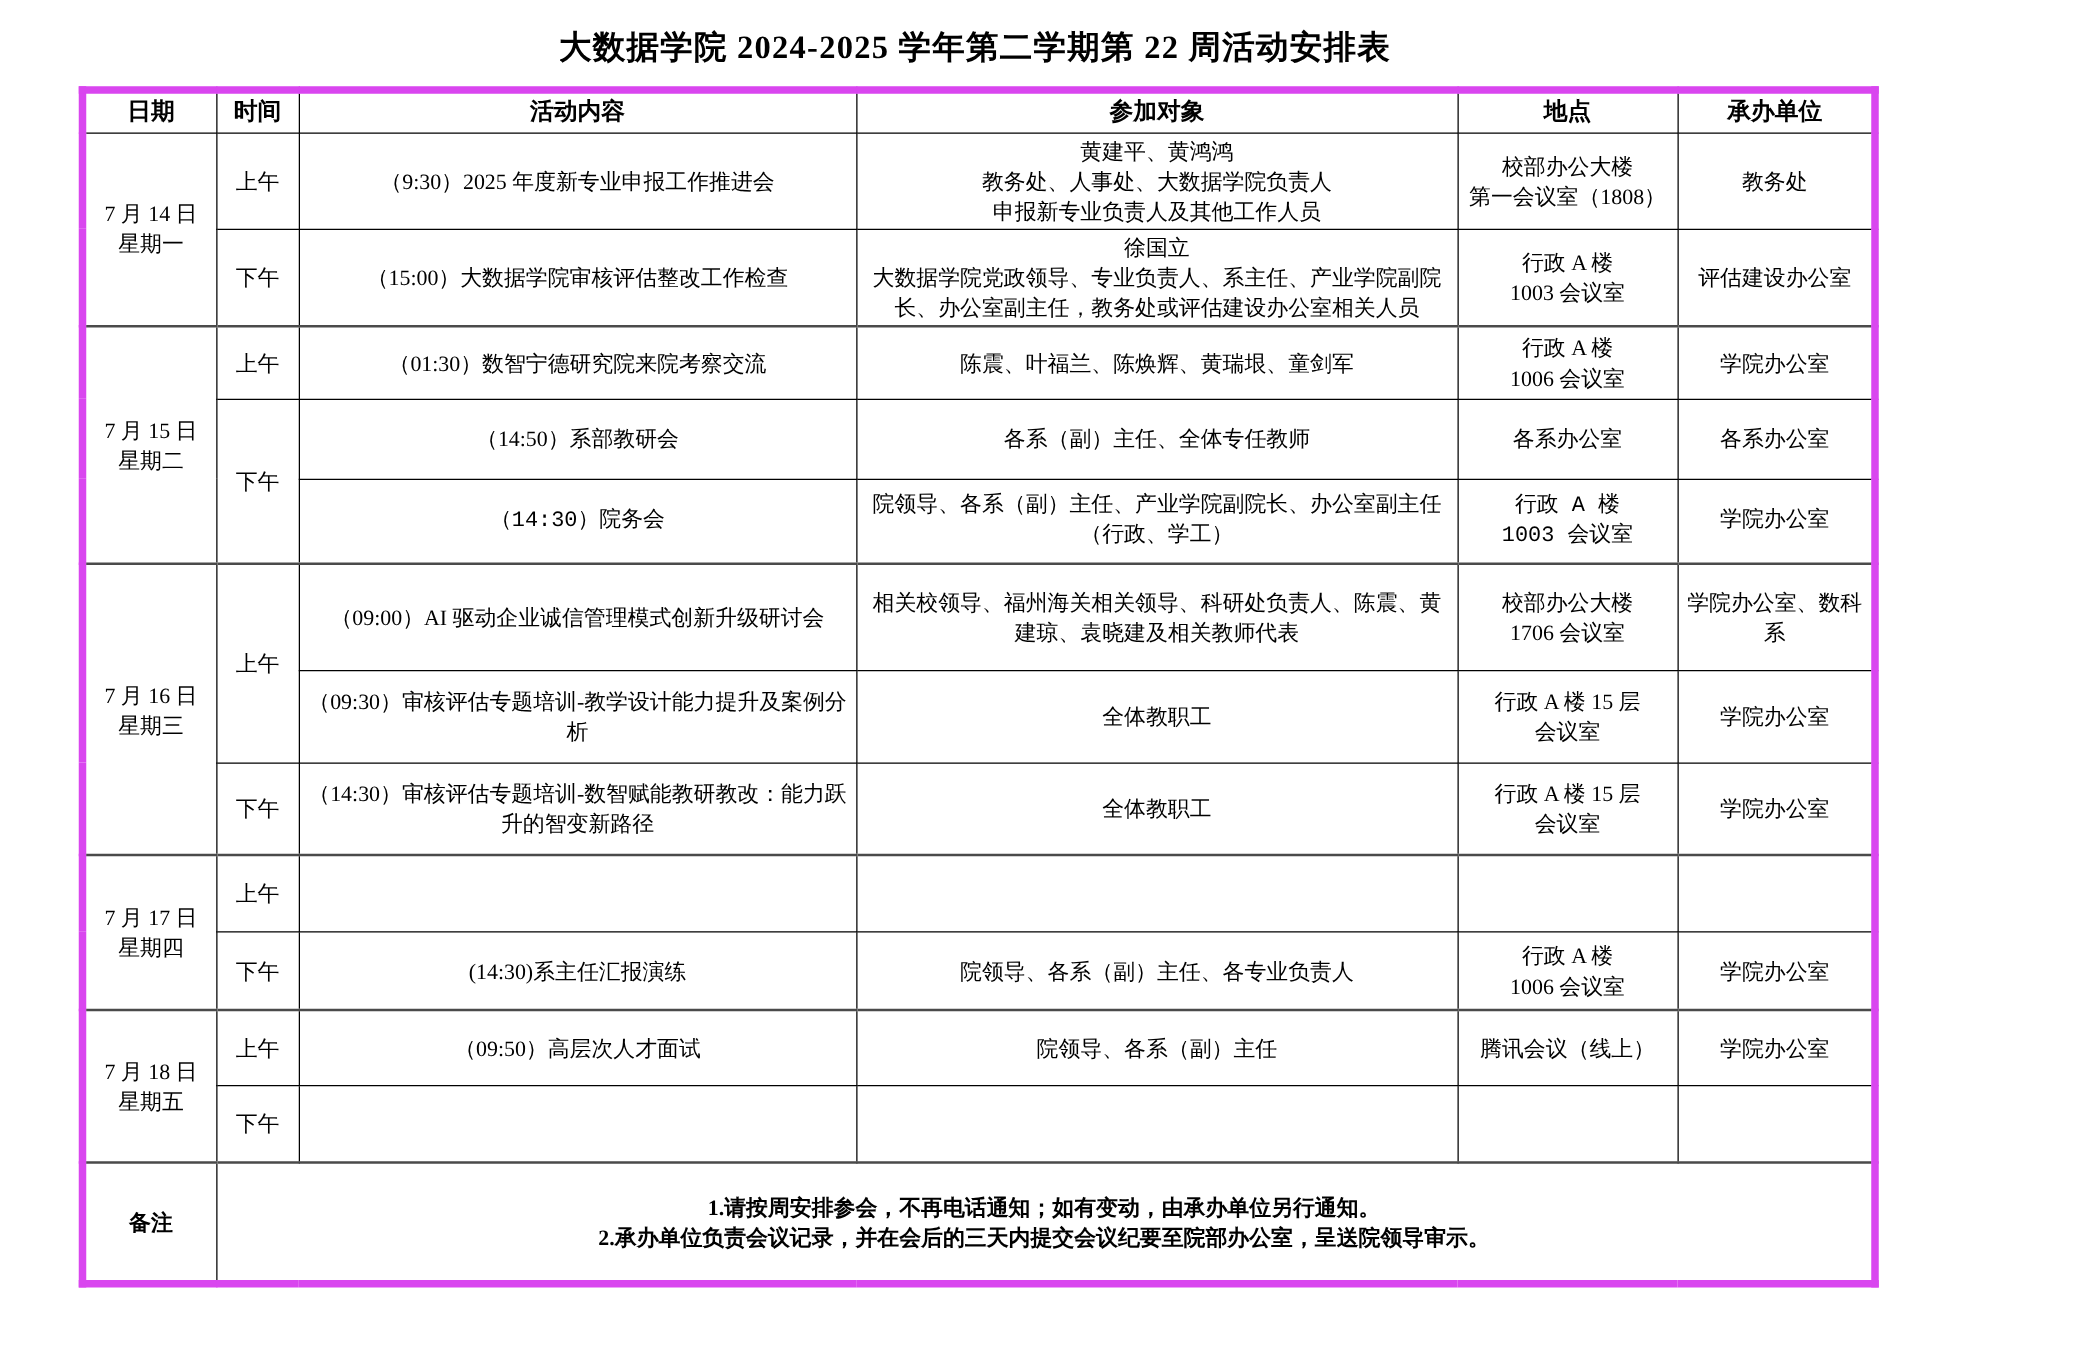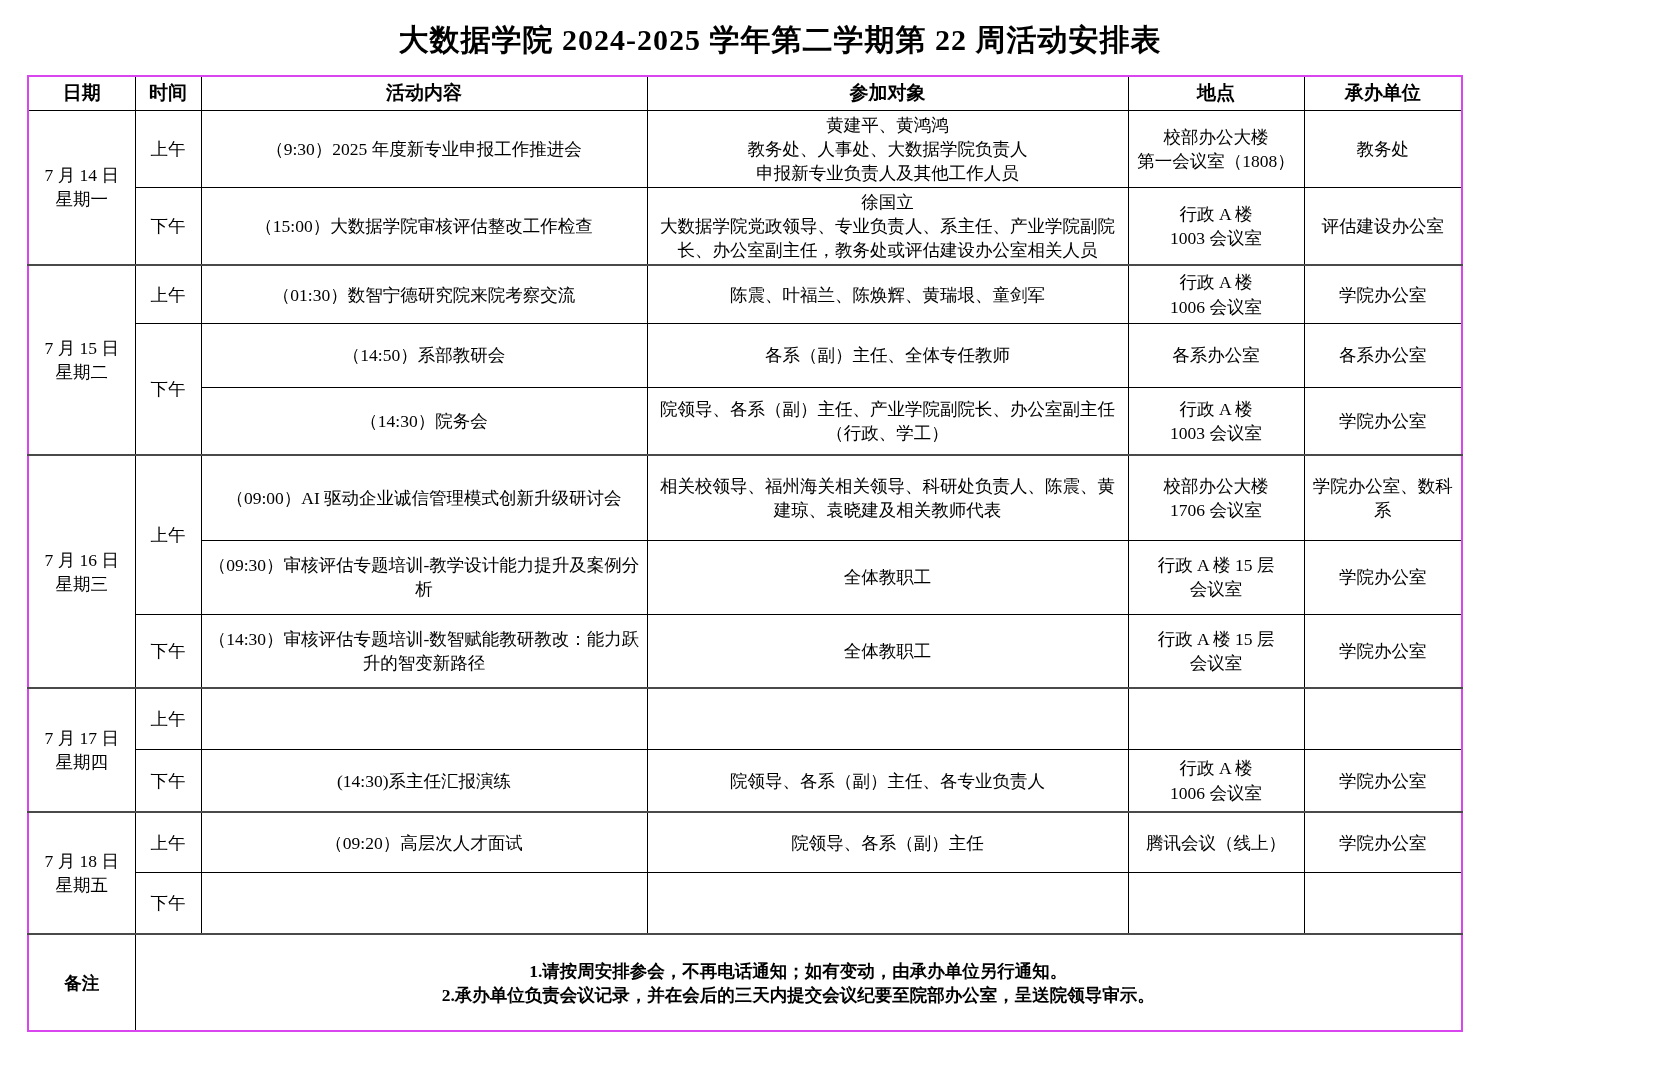--- a/index.html
+++ b/index.html
@@ -7,30 +7,30 @@
   body {
     width: 1658px; height: 1090px; overflow: hidden;
     font-family: "Liberation Serif", "DejaVu Serif", serif;
     color: #000;
   }
   .page { width: 1658px; height: 1090px; background: #fff; }
   .title {
     margin: 20px 0 14px 63px;
     width: 1434px;
     text-align: center;
-    font-size: 30px;
+    font-size: 26px;
     font-weight: bold;
     letter-spacing: 1px;
   }
   table.sched {
     border-collapse: collapse;
-    margin-left: 27px;
+    margin-left: 63px;
     table-layout: fixed;
     width: 1434px;
-    border: 2px solid #d946ef;
+    border: 6px solid #d946ef;
   }
   table.sched th, table.sched td {
     border: 1px solid #000;
     padding: 2px 6px;
     text-align: center;
     vertical-align: middle;
     font-size: 17.5px;
     line-height: 1.38;
     overflow: hidden;
   }
@@ -38,21 +38,21 @@
     font-size: 19px;
     font-weight: bold;
     height: 34px;
   }
   tr.group-start > td { border-top: 2.5px solid #4a4a4a; }
   .date-cell { font-size: 17.5px; }
   .h-r0 { height: 75px; }
   .h-r1 { height: 73px; }
   .h-r2 { height: 58px; }
   .h-r3 { height: 64px; }
-  .h-r4 { height: 68px; }
+  .h-r4 { height: 68px; font-family: Liberation Mono, monospace; }
   .h-r5 { height: 85px; }
   .h-r6 { height: 74px; }
   .h-r7 { height: 74px; }
   .h-r8 { height: 61px; }
   .h-r9 { height: 63px; }
   .h-r10 { height: 60px; }
   .h-r11 { height: 62px; }
   .h-remark { height: 97px; }
   td.remark-notes {
     text-align: left;
@@ -223,21 +223,21 @@
         </td>
         <td>学院办公室</td>
       </tr>
 
       <tr class="h-r10 group-start">
         <td class="date-cell" rowspan="2">
           <div>7 月 18 日</div>
           <div>星期五</div>
         </td>
         <td>上午</td>
-        <td>（09:20）高层次人才面试</td>
+        <td>（09:50）高层次人才面试</td>
         <td>
           <div>院领导、各系（副）主任</div>
         </td>
         <td>
           <div>腾讯会议（线上）</div>
         </td>
         <td>学院办公室</td>
       </tr>
       <tr class="h-r11">
         <td>下午</td>

